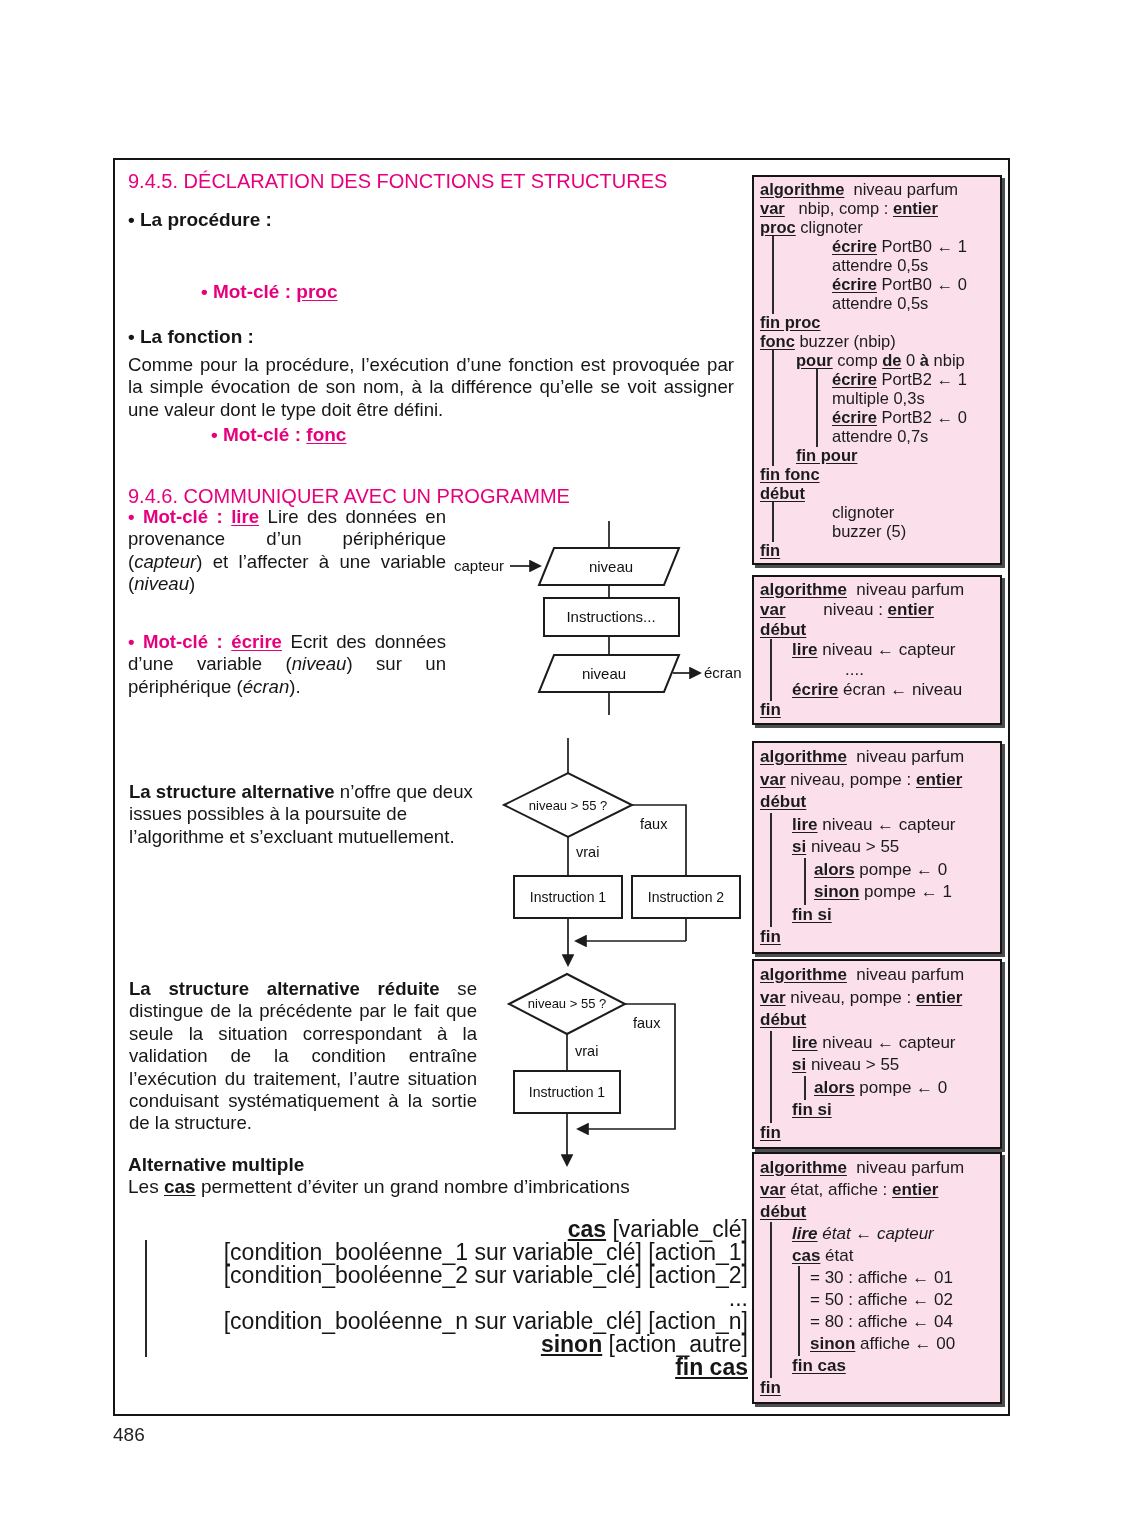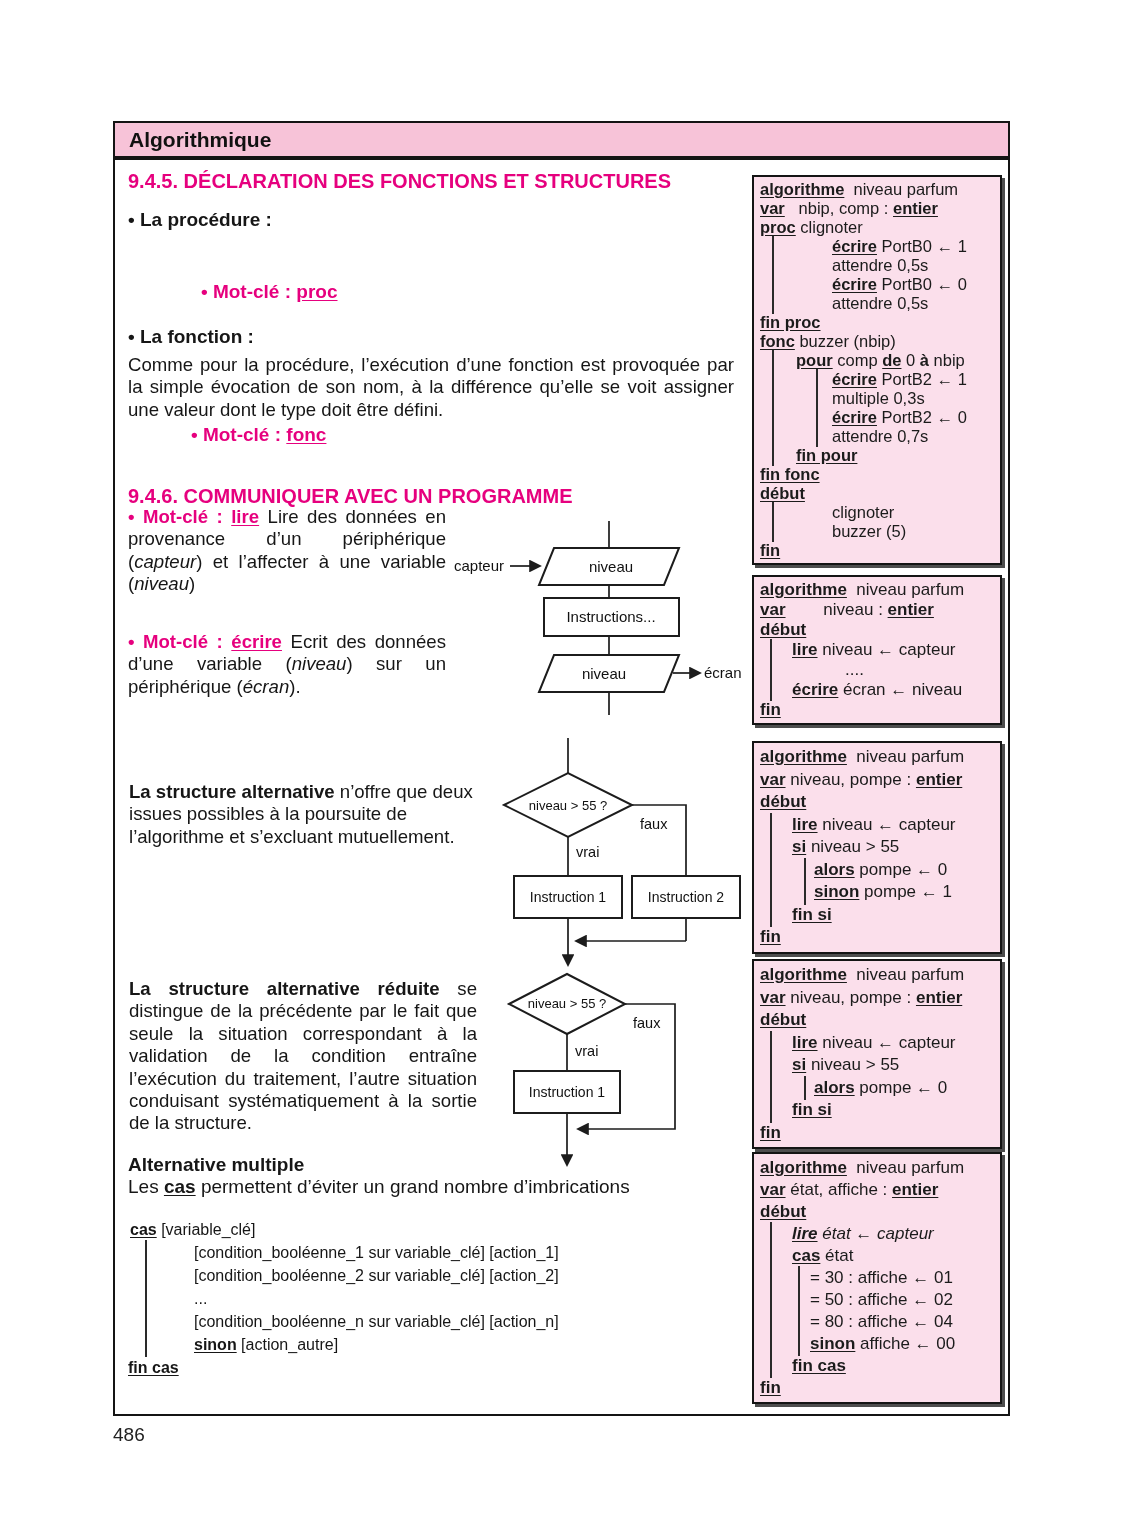--- a/index.html
+++ b/index.html
@@ -17,21 +17,21 @@
     position:absolute;left:113px;top:121px;width:897px;height:37px;
     background:var(--pink-bar);border:2.5px solid #141414;box-sizing:border-box;
     display:flex;align-items:center;padding-left:14px;
     font-weight:bold;font-size:21px;color:#111;
   }
   .main-box{
     position:absolute;left:113px;top:158px;width:897px;height:1258px;
     border:2.5px solid #141414;box-sizing:border-box;background:#fff;
   }
   .abs{position:absolute;}
-  .title{color:var(--magenta);font-weight:bold;font-size:20px;white-space:nowrap;}
+  .title{color:var(--magenta);font-weight:normal;font-size:20px;white-space:nowrap;}
   .hbold{font-weight:bold;font-size:19px;white-space:nowrap;}
   .body{font-size:18.6px;line-height:22.4px;text-align:justify;}
   .body.left{text-align:left;}
   .kwline{font-size:19px;white-space:nowrap;}
   .pagenum{position:absolute;left:113px;top:1424px;font-size:19px;color:#222;}
   
   .s-n{}
   .s-b{font-weight:bold;}
   .s-i{font-style:italic;}
   .s-bu{font-weight:bold;text-decoration:underline;text-underline-offset:2px;}
@@ -46,45 +46,42 @@
   }
   .b1{--lh:19px;font-size:16.5px;}
   .b2{--lh:20px;font-size:17px;}
   .b3{--lh:22.5px;font-size:17px;}
   .b4{--lh:22.5px;font-size:17px;}
   .b5{--lh:22px;font-size:17px;}
   .code-line{position:relative;line-height:var(--lh);height:var(--lh);}
   .code-line .guide{position:absolute;top:-1px;bottom:-1px;width:0;border-left:2px solid #2a2a2a;}
   .code-text{display:block;white-space:pre;}
   
-  .casblock{font-size:16px;}
+  .casblock{font-size:23px;text-align:right;}
   .casblock .code-line{line-height:23px;height:23px;}
   .casblock .guide{border-left:2px solid #2a2a2a;}
   .flow{position:absolute;left:337px;top:355px;}
   .flow text{font-family:"Liberation Sans",sans-serif;}
 </style>
 </head>
 <body>
 
 <div class="page">
 
-  <div class="header-bar">
-    <span>Algorithmique</span>
-  </div>
 
   <div class="main-box">
 
     <div class="abs title" style="left:13px;top:10px;">9.4.5. DÉCLARATION DES FONCTIONS ET STRUCTURES</div>
 
     <div class="abs hbold" style="left:13px;top:49px;">• La procédure :</div>
     <div class="abs kwline" style="left:86px;top:121px;"><span class="s-mag">• Mot-clé : </span><span class="s-magkw">proc</span></div>
 
     <div class="abs hbold" style="left:13px;top:166px;">• La fonction :</div>
     <div class="abs body" style="left:13px;top:194px;width:606px;">Comme pour la procédure, l’exécution d’une fonction est provoquée par la simple évocation de son nom, à la différence qu’elle se voit assigner une valeur dont le type doit être défini.</div>
-    <div class="abs kwline" style="left:76px;top:264px;"><span class="s-mag">• Mot-clé : </span><span class="s-magkw">fonc</span></div>
+    <div class="abs kwline" style="left:96px;top:264px;"><span class="s-mag">• Mot-clé : </span><span class="s-magkw">fonc</span></div>
 
     <div class="abs title" style="left:13px;top:325px;">9.4.6. COMMUNIQUER AVEC UN PROGRAMME</div>
     <div class="abs body" style="left:13px;top:346px;width:318px;"><span class="s-mag">• Mot-clé : </span><span class="s-magkw">lire</span><span class="s-n"> Lire des données en provenance d’un périphérique (</span><span class="s-i">capteur</span><span class="s-n">) et l’affecter à une variable (</span><span class="s-i">niveau</span><span class="s-n">)</span></div>
     <div class="abs body" style="left:13px;top:471px;width:318px;"><span class="s-mag">• Mot-clé : </span><span class="s-magkw">écrire</span><span class="s-n">  Ecrit des données d’une variable (</span><span class="s-i">niveau</span><span class="s-n">) sur un périphérique (</span><span class="s-i">écran</span><span class="s-n">).</span></div>
 
     <div class="abs body left" style="left:14px;top:621px;width:362px;"><span class="s-b">La structure alternative</span><span class="s-n"> n’offre que deux issues possibles à la poursuite de l’algorithme et s’excluant mutuellement.</span></div>
     <div class="abs body" style="left:14px;top:818px;width:348px;"><span class="s-b">La structure alternative réduite</span><span class="s-n"> se distingue de la précédente par le fait que seule la situation correspondant à la validation de la condition entraîne l’exécution du traitement, l’autre situation conduisant systématiquement à la sortie de la structure.</span></div>
 
     <div class="abs hbold" style="left:13px;top:994px;">Alternative multiple</div>
     <div class="abs kwline" style="left:13px;top:1016px;"><span class="s-n">Les </span><span class="s-bu">cas</span><span class="s-n"> permettent d’éviter un grand nombre d’imbrications</span></div>

